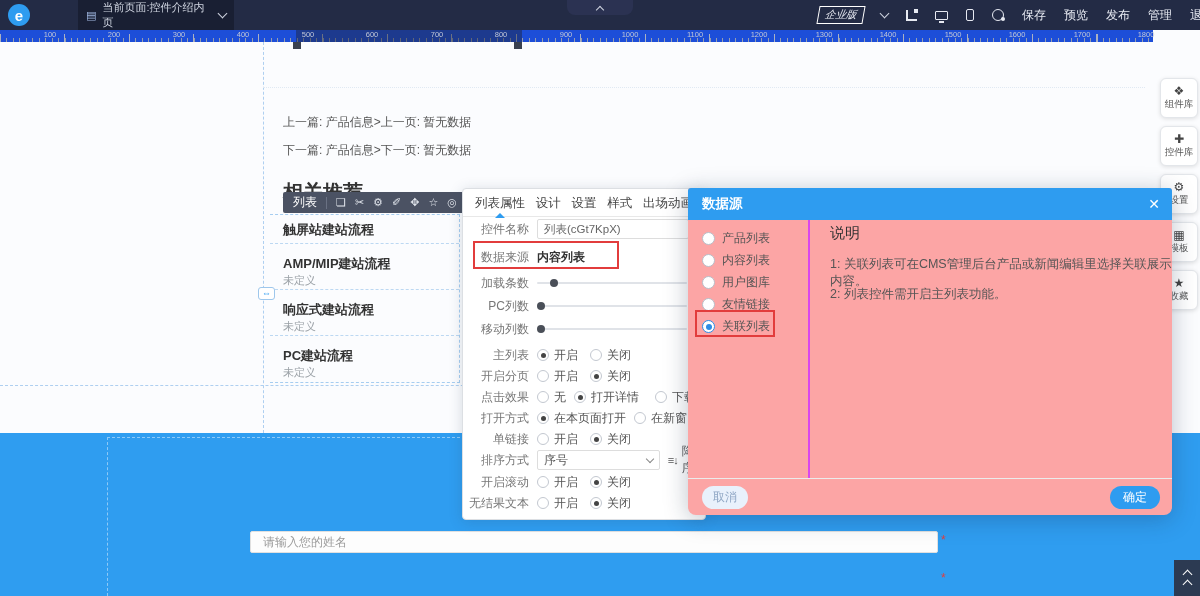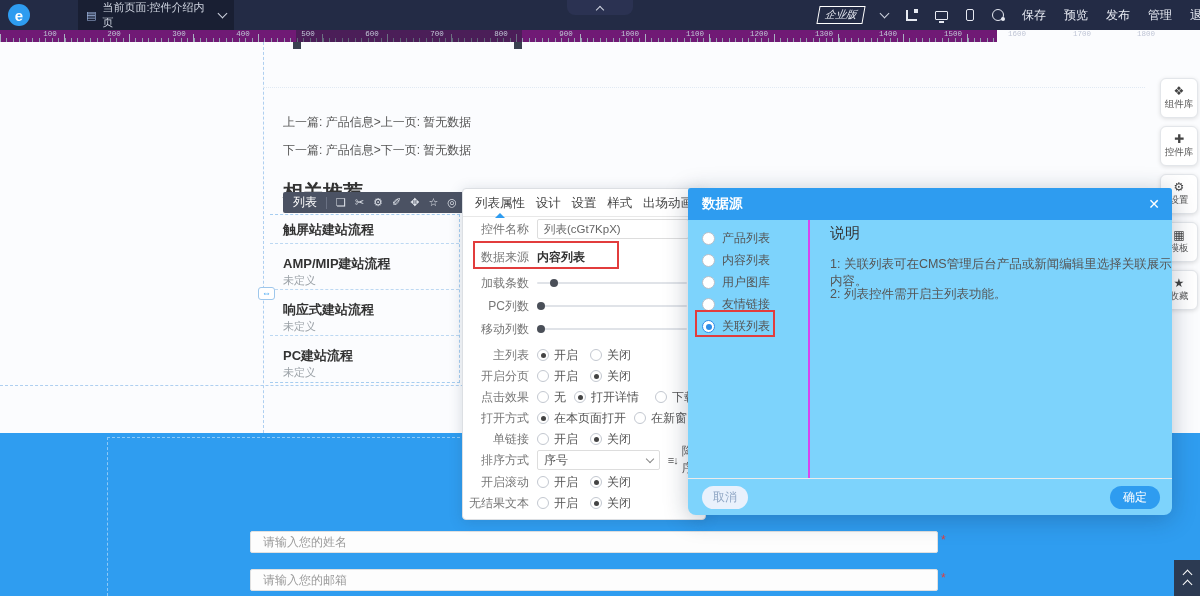--- a/index.html
+++ b/index.html
@@ -23,21 +23,21 @@
   .badge-plan { border:1px solid #fff; font-size:10.5px; font-style:italic; padding:1px 6px; transform:skewX(-10deg); }
   .ic-monitor { width:13px; height:9px; border:1.5px solid #e7eaf2; border-radius:1px; position:relative; }
   .ic-monitor::after { content:""; position:absolute; left:3px; bottom:-4px; width:5px; height:2px; background:#e7eaf2; }
   .ic-phone { width:8px; height:12px; border:1.5px solid #e7eaf2; border-radius:2px; }
   .ic-ruler { width:11px; height:11px; border-left:2px solid #e7eaf2; border-bottom:2px solid #e7eaf2; position:relative; }
   .ic-ruler::after { content:""; position:absolute; right:-1px; top:-1px; width:4px; height:4px; background:#e7eaf2; }
   .ic-headset { width:12px; height:12px; border:1.5px solid #e7eaf2; border-radius:50%; position:relative; }
   .ic-headset::after { content:""; position:absolute; right:-2px; bottom:-1px; width:4px; height:4px; border-radius:50%; background:#e7eaf2; }
 
   
-  .ruler { position:absolute; left:0; top:30px; width:997px; height:12px; background:#701a75; z-index:20;font-family:Liberation Mono, monospace; }
+  .ruler { position:absolute; left:0; top:30px; width:1153px; height:12px; background:#1d4ed8; z-index:20; }
   .ruler .ticks-s { position:absolute; bottom:0; width:100%; height:4px; background:repeating-linear-gradient(90deg,#959db0 0 1px,transparent 1px 6.45px); }
   .ruler .ticks-l { position:absolute; bottom:0; width:100%; height:8px; background:repeating-linear-gradient(90deg,#aab1c2 0 1px,transparent 1px 64.5px); }
   .ruler .rlabel { position:absolute; top:0px; font-size:7.5px; color:#c0c6d6; transform:translateX(-50%); }
   .ruler .selspan { position:absolute; left:296px; width:226px; top:0; height:12px; background:rgba(30,36,54,.45); }
   .rmark { position:absolute; top:42px; width:8px; height:7px; background:#3a4150; z-index:20; }
 
   
   .vdash { position:absolute; border-left:1px dashed #aecff0; z-index:1; }
   .hdash { position:absolute; border-top:1px dashed #aecff0; z-index:1; }
   .crumb { position:absolute; left:283px; font-size:12px; color:#555; z-index:2; }
@@ -74,21 +74,21 @@
   .ropt { display:flex; align-items:center; gap:5px; margin-right:12px; font-size:12px; color:#555; cursor:pointer; white-space:nowrap; }
   .radio { width:12px; height:12px; border:1px solid #c3c8d0; border-radius:50%; background:#fff; position:relative; flex:0 0 12px; }
   .radio.on::after { content:""; position:absolute; left:2.5px; top:2.5px; width:5px; height:5px; border-radius:50%; background:#444; }
   .pselect { width:126px; height:20px; border:1px solid #ddd; border-radius:2px; font-size:12px; color:#555; display:flex; align-items:center; padding:0 6px; cursor:pointer; }
   .pselect .chev2 { margin-left:auto; width:6px; height:6px; border-right:1.5px solid #888; border-bottom:1.5px solid #888; transform:rotate(45deg); margin-top:-3px; }
   .sorticon { font-size:11px; color:#555; margin-left:8px; letter-spacing:-1px; }
   .sortsuffix { font-size:12px; color:#555; margin-left:4px; }
   .redbox { position:absolute; border:2px solid #e23c3c; z-index:6; pointer-events:none; }
 
   
-  .modal { position:absolute; left:688px; top:188px; width:484px; height:327px; background:#7dd3fc; border-radius:3px 3px 8px 8px; box-shadow:0 4px 24px rgba(20,40,70,.28); z-index:10; }
+  .modal { position:absolute; left:688px; top:188px; width:484px; height:327px; background:#fca5a5; border-radius:3px 3px 8px 8px; box-shadow:0 4px 24px rgba(20,40,70,.28); z-index:10; }
   .mhead { position:absolute; left:0; top:0; width:100%; height:32px; background:#2e9cf0; border-radius:3px 3px 0 0; display:flex; align-items:center; padding:0 14px; }
   .mtitle { color:#fff; font-size:13.5px; font-weight:bold; }
   .mclose { position:absolute; right:12px; top:0; height:32px; display:flex; align-items:center; color:#fff; font-size:14px; cursor:pointer; }
   .mleft { position:absolute; left:0; top:32px; width:122px; height:258px; border-right:2px solid #d946ef; }
   .mopt { position:absolute; left:14px; display:flex; align-items:center; gap:7px; font-size:12px; color:#555; cursor:pointer; white-space:nowrap; }
   .mradio { width:13px; height:13px; border:1px solid #b8bfc9; border-radius:50%; background:#fff; position:relative; flex:0 0 13px; }
   .mradio.on { border-color:#2e8ce6; }
   .mradio.on::after { content:""; position:absolute; left:2.5px; top:2.5px; width:6px; height:6px; border-radius:50%; background:#2e8ce6; }
   .mdesc-title { position:absolute; left:142px; top:36px; font-size:15px; color:#333; }
   .mdesc-line { position:absolute; left:142px; font-size:12.5px; color:#555; }
@@ -208,21 +208,20 @@
     <div class="li-sub" style="top:150px">未定义</div>
   </div>
   <div class="handle">⇔</div>
 
   <div class="bluesec">
     <div class="inner-hdash"></div>
     <div class="inner-vdash"></div>
   </div>
   <input class="forminput" style="top: 531px;" placeholder="请输入您的姓名">
   <span class="req" style="top:533px">*</span>
-  <input class="forminput" style="top: 569px;" placeholder="请输入您的邮箱">
   <span class="req" style="top:571px">*</span>
 
   <div class="panel">
     <div class="ptabs">
       <span class="ptab active">列表属性</span>
       <span class="ptab">设计</span>
       <span class="ptab">设置</span>
       <span class="ptab">样式</span>
       <span class="ptab">出场动画</span>
     </div>

